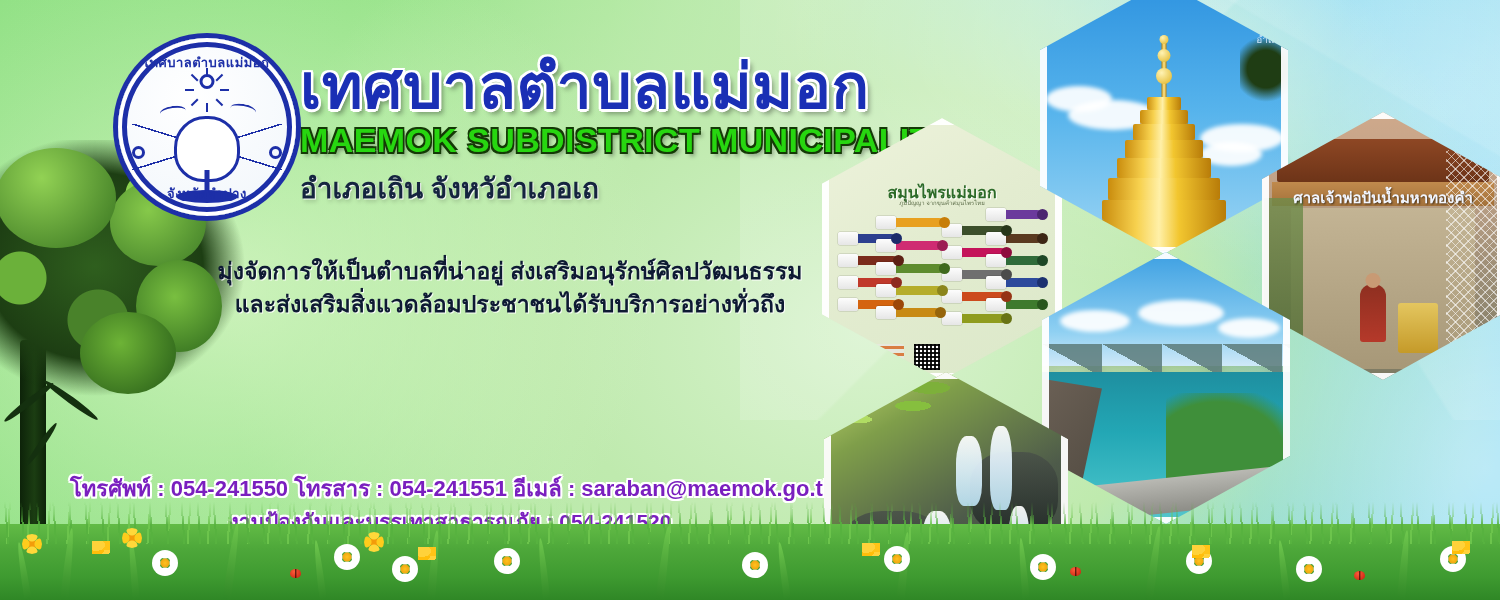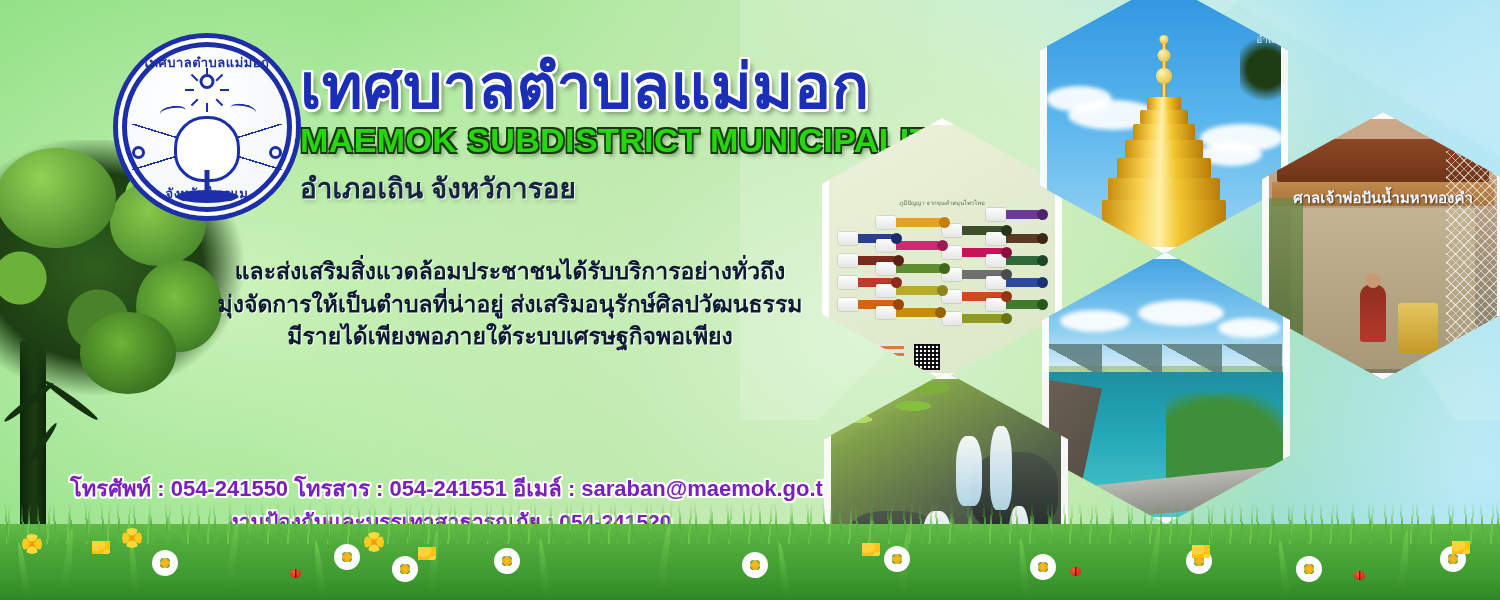--- a/index.html
+++ b/index.html
@@ -324,42 +324,42 @@
     <div class="seal-ray" style="transform:translateX(-50%) rotate(270deg);"></div>
     <div class="seal-ray" style="transform:translateX(-50%) rotate(315deg);"></div>
     <div class="seal-bird" style="left:42px;top:68px;"></div>
     <div class="seal-bird" style="right:40px;top:66px;transform:rotate(10deg);"></div>
     <div class="seal-mtn"></div>
     <div class="seal-tree"></div>
     <div class="seal-tree-trunk"></div>
     <div class="seal-ground"></div>
     <div class="seal-dot l"></div>
     <div class="seal-dot r"></div>
-    <div class="seal-arc-bot">จังหวันไพรแม</div>
+    <div class="seal-arc-bot">จังหวัดลำปาง</div>
   </div>
 
   <div class="title-block">
     <div class="title-th">เทศบาลตำบลแม่มอก</div>
     <div class="title-en">MAEMOK SUBDISTRICT MUNICIPALITY</div>
-    <div class="title-sub">อำเภอเถิน จังหวัการอย</div>
+    <div class="title-sub">อำเภอเถิน จังหวัอำเภอเถ</div>
   </div>
 
   <div class="vision">
+    <div class="vision-line">มุ่งจัดการให้เป็นตำบลที่น่าอยู่ ส่งเสริมอนุรักษ์ศิลปวัฒนธรรม</div>
     <div class="vision-line">และส่งเสริมสิ่งแวดล้อมประชาชนได้รับบริการอย่างทั่วถึง</div>
-    <div class="vision-line">มุ่งจัดการให้เป็นตำบลที่น่าอยู่ ส่งเสริมอนุรักษ์ศิลปวัฒนธรรม</div>
-    <div class="vision-line">มีรายได้เพียงพอภายใต้ระบบเศรษฐกิจพอเพียง</div>
   </div>
 
   <div class="contact">
     <div class="contact-line">โทรศัพท์ : 054-241550  โทรสาร : 054-241551 อีเมล์ : saraban@maemok.go.th</div>
     <div class="contact-line second">งานป้องกันและบรรเทาสาธารณภัย : 054-241520</div>
   </div>
 
   <div class="hex" id="hex-herbs">
     <div class="photo herb-bg">
+      <div class="herb-title">สมุนไพรแม่มอก</div>
       <div class="herb-sub">ภูมิปัญญา จากขุนคำสมุนไพรไทย</div>
       <div class="herb-grid">
         <div class="herb-item" style="left:0;top:18px;width:64px;">
             <span class="herb-box"></span>
             <span class="herb-bar" style="background:#2c3f8f"></span>
             <span class="herb-badge" style="background:#1b2b6b"></span>
           </div>
         <div class="herb-item" style="left:38px;top:2px;width:74px;">
             <span class="herb-box"></span>
             <span class="herb-bar" style="background:#e8a020"></span>

